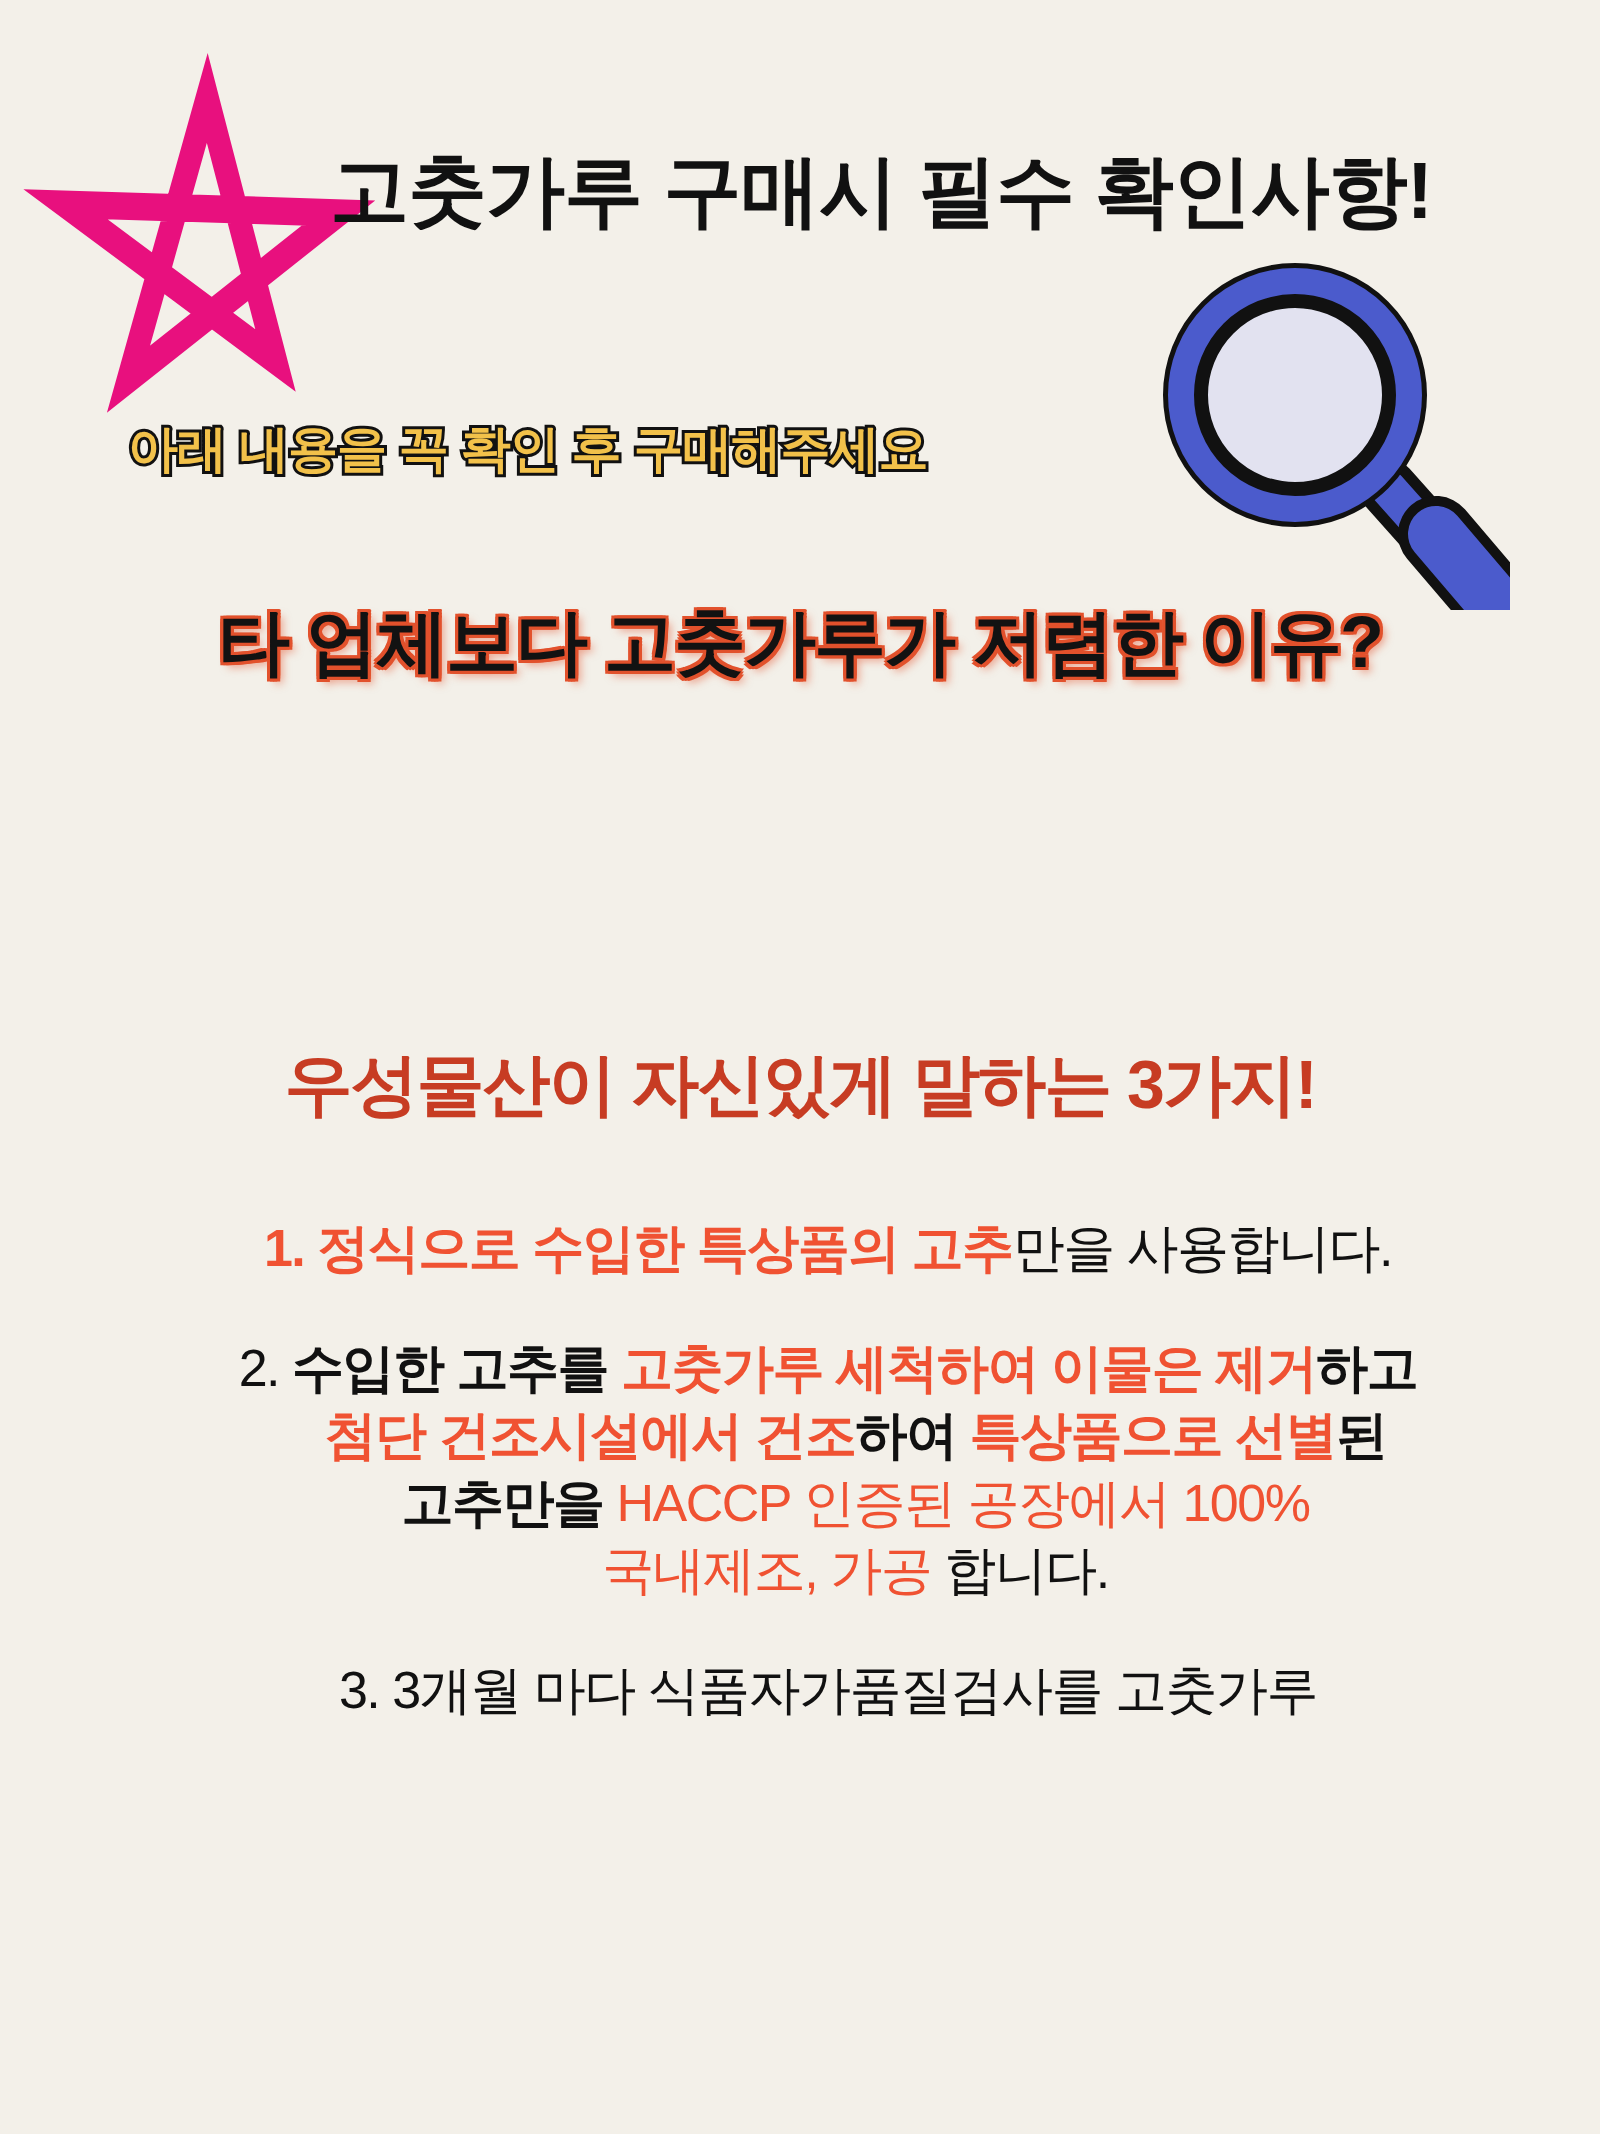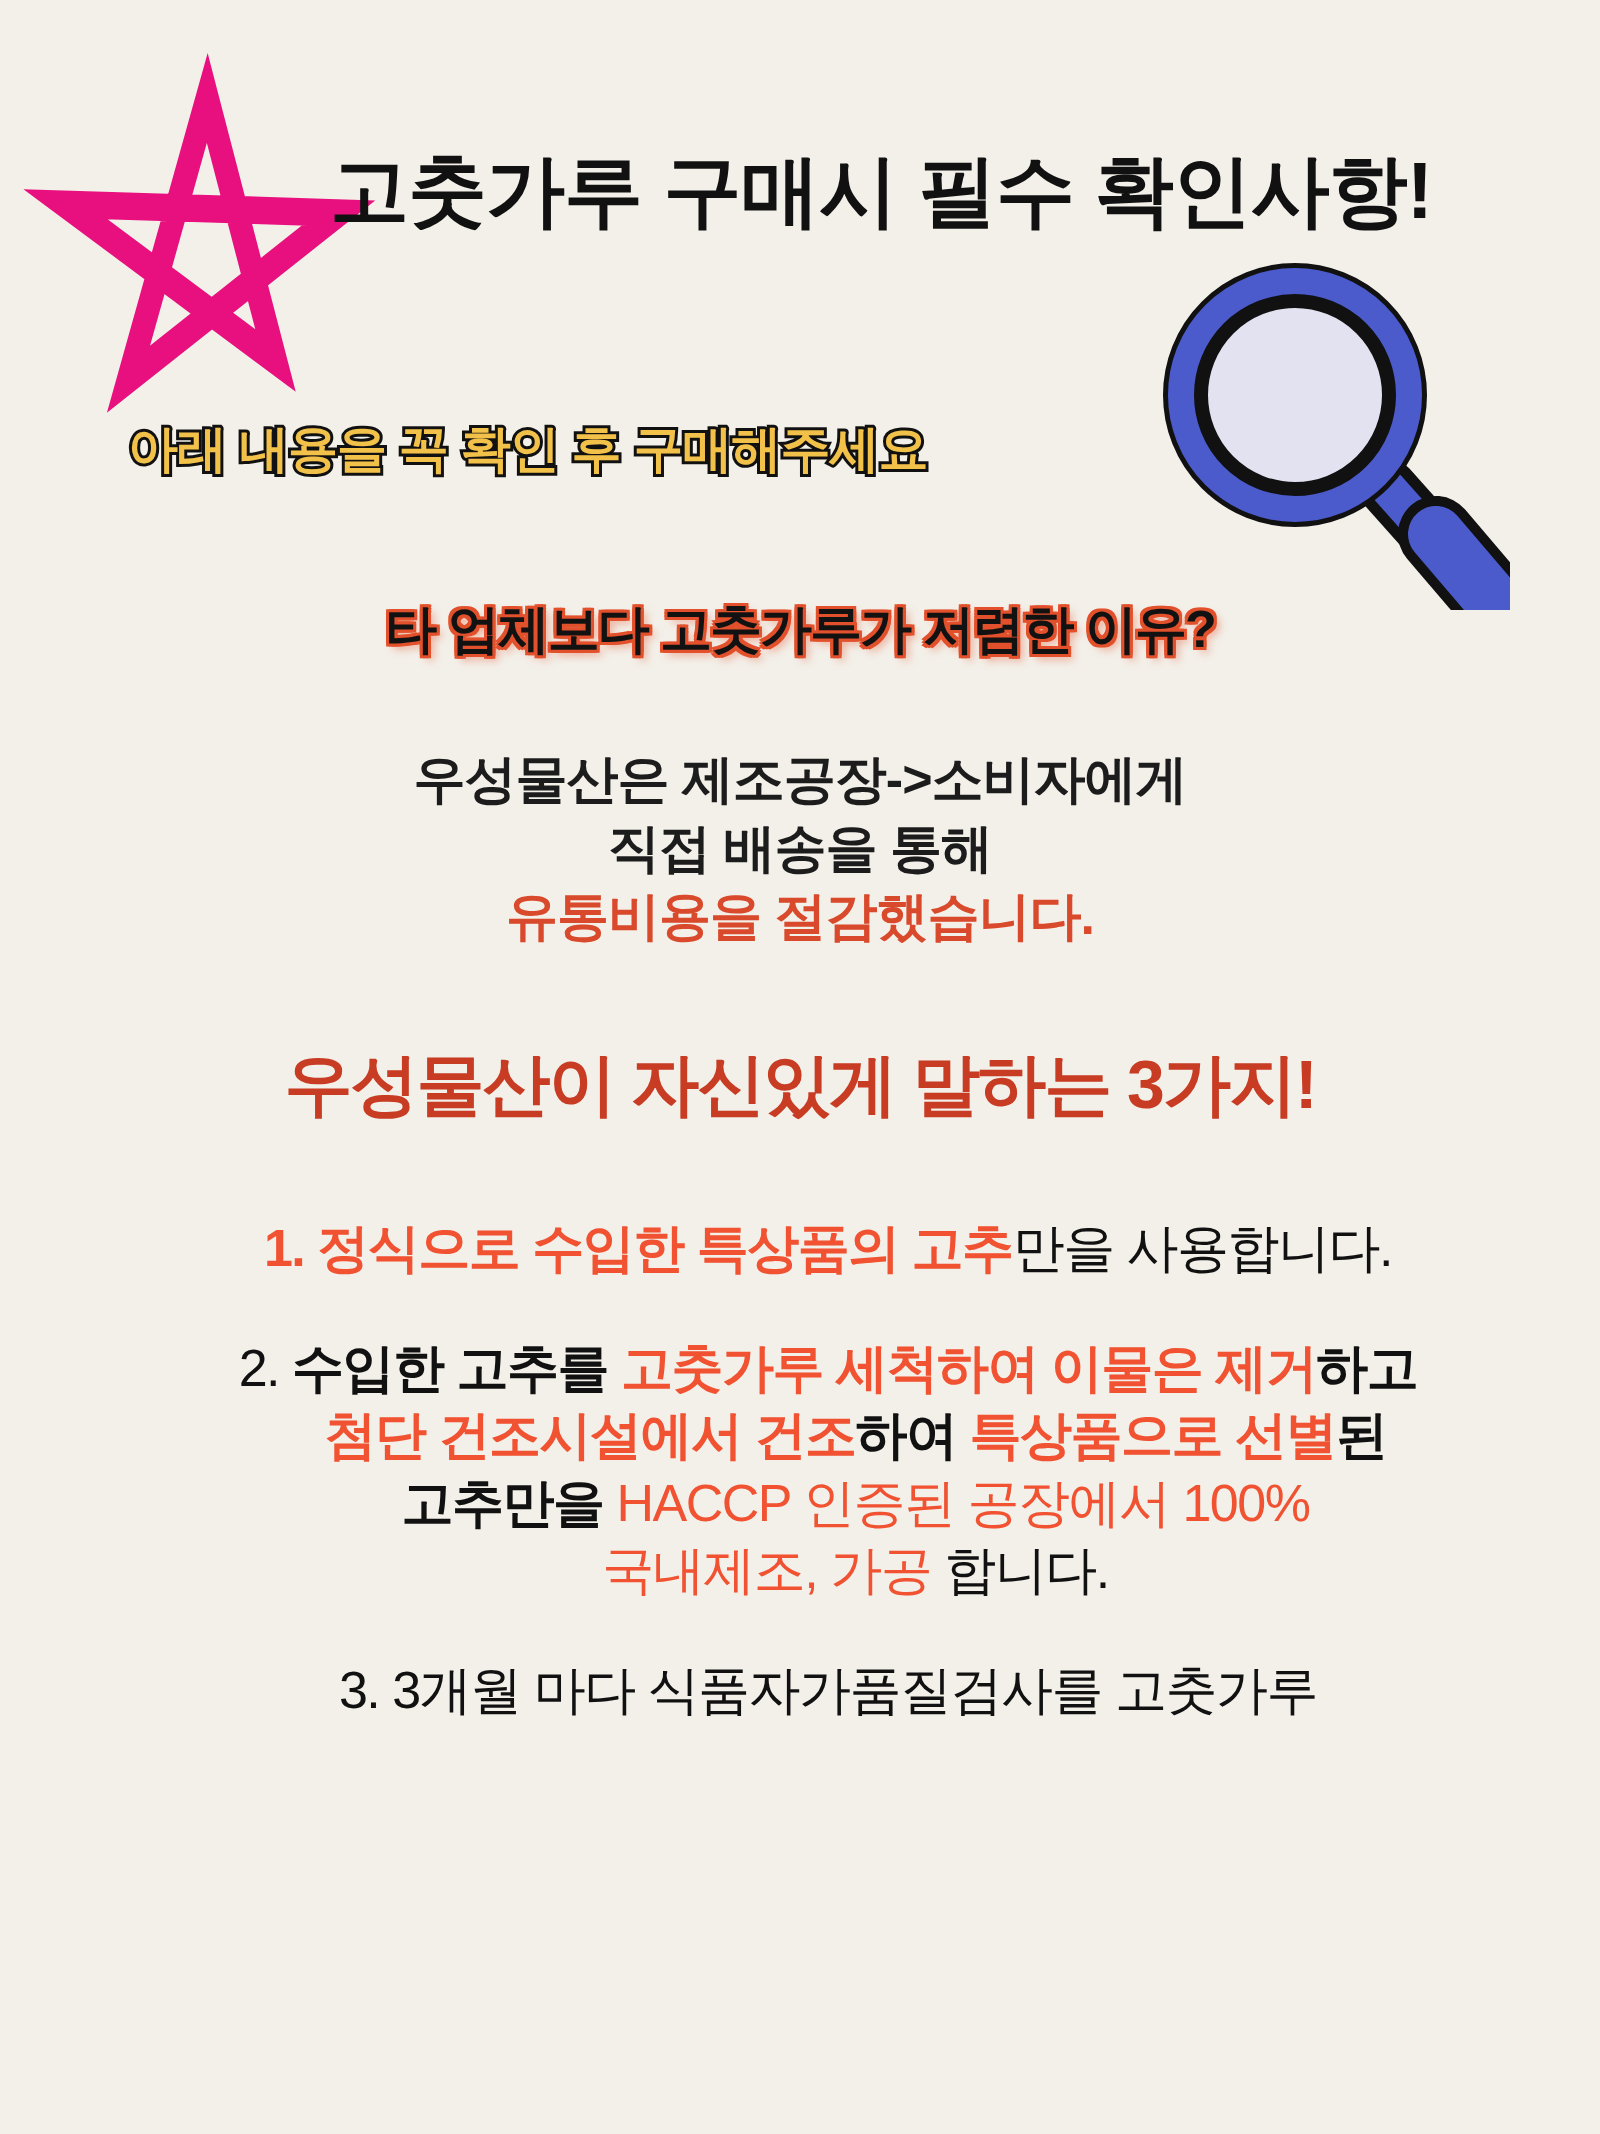--- a/index.html
+++ b/index.html
@@ -71,21 +71,21 @@
     margin-top: 28px;
   }
 
   
   .reason-heading {
     position: absolute;
     left: 0;
     top: 595px;
     width: 1600px;
     text-align: center;
-    font-size: 52px;
+    font-size: 72px;
     font-weight: bold;
     color: #121212;
     letter-spacing: -2px;
     white-space: nowrap;
     text-shadow:
        3px 0 0 #e2512c, -3px 0 0 #e2512c,
        0 3px 0 #e2512c, 0 -3px 0 #e2512c,
        3px 3px 0 #e2512c, -3px 3px 0 #e2512c,
        3px -3px 0 #e2512c, -3px -3px 0 #e2512c,
        5px 5px 9px rgba(226,81,44,0.55);
@@ -193,25 +193,20 @@
       <circle cx="145" cy="145" r="94" fill="#e2e2f0" stroke="#111111" stroke-width="14"></circle>
     </svg>
   </div>
 
   <div class="main-title">고춧가루 구매시 필수 확인사항!</div>
 
   <div class="sub-title">아래 내용을 꼭 확인 후 구매해주세요</div>
 
   <div class="reason-heading">타 업체보다 고춧가루가 저렴한 이유?</div>
 
-  <div class="intro-block">
-    <div class="intro-line">우성물산은 제조공장-&gt;소비자에게</div>
-    <div class="intro-line">직접 배송을 통해</div>
-    <div class="intro-line accent">유통비용을 절감했습니다.</div>
-  </div>
 
   <div class="three-heading">우성물산이 자신있게 말하는 3가지!</div>
 
   <div class="points" id="points-container">
       <div class="point">
         <div class="point-line"><span class="num">1. </span><span class="hl">정식으로 수입한 특상품의 고추</span><span class="bk-light">만을 사용합니다.</span></div>
       </div>
       <div class="point">
         <div class="point-line"><span class="num-dark">2. </span><span class="bk">수입한 고추를 </span><span class="hl">고춧가루 세척하여 이물은 제거</span><span class="bk">하고</span></div>
         <div class="point-line indent"><span class="hl">첨단 건조시설에서 건조</span><span class="bk">하여 </span><span class="hl">특상품으로 선별</span><span class="bk">된</span></div>

